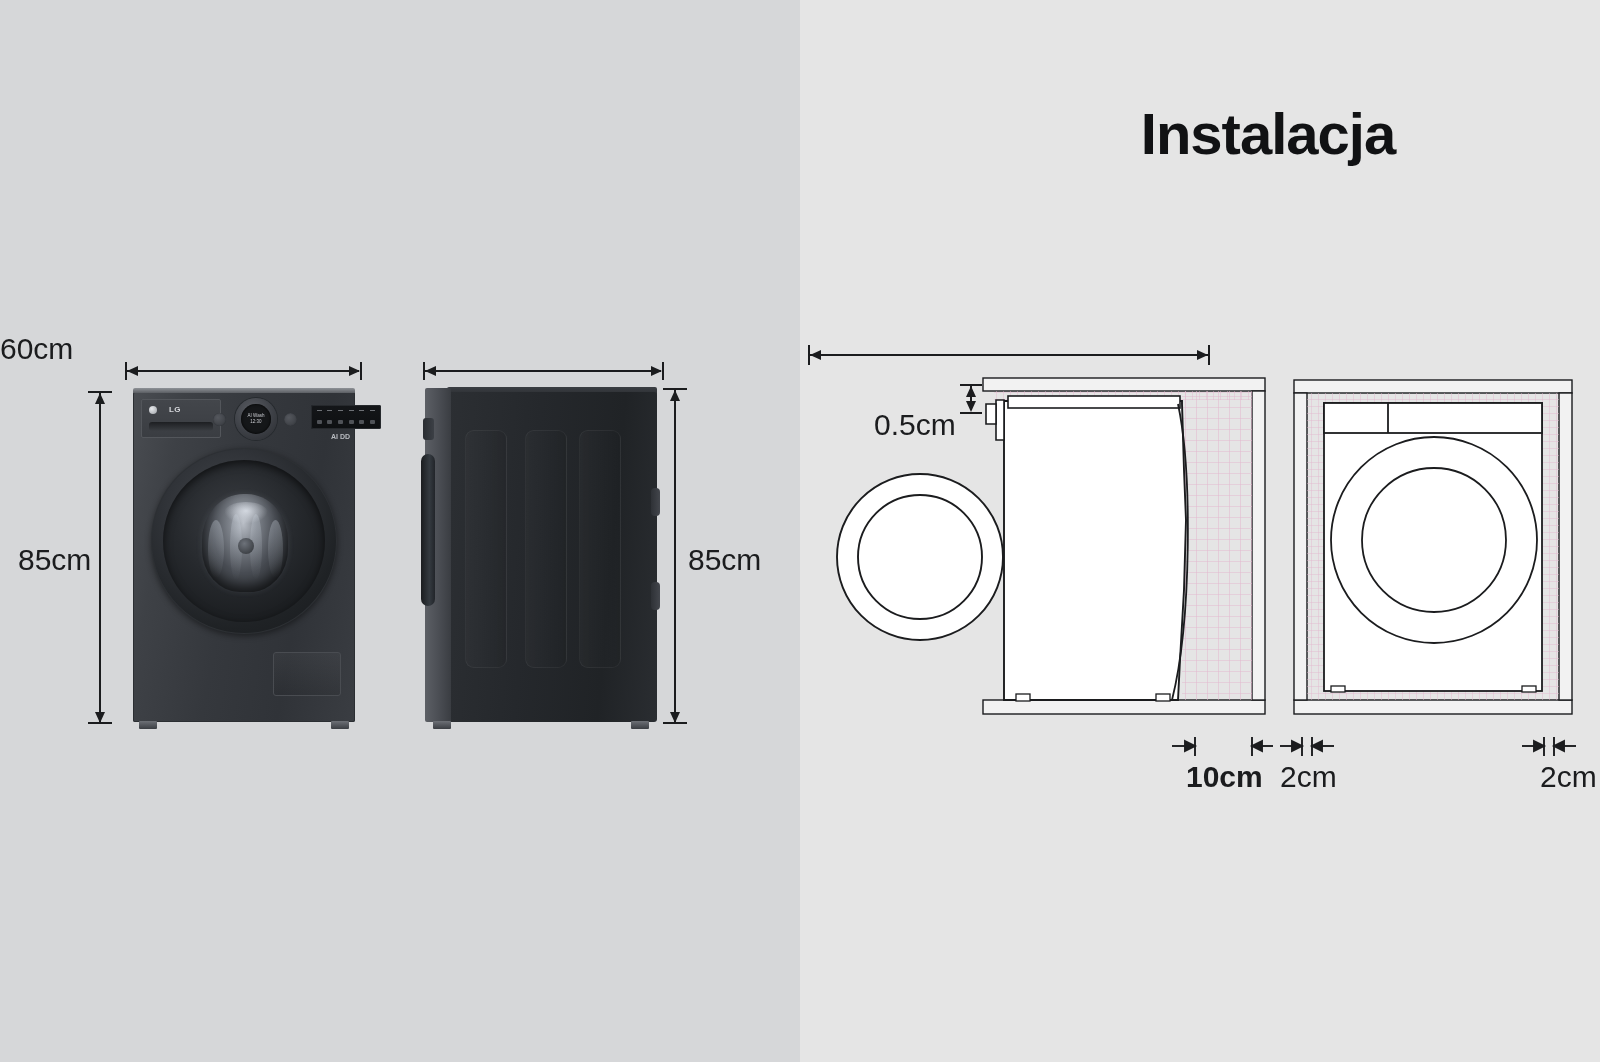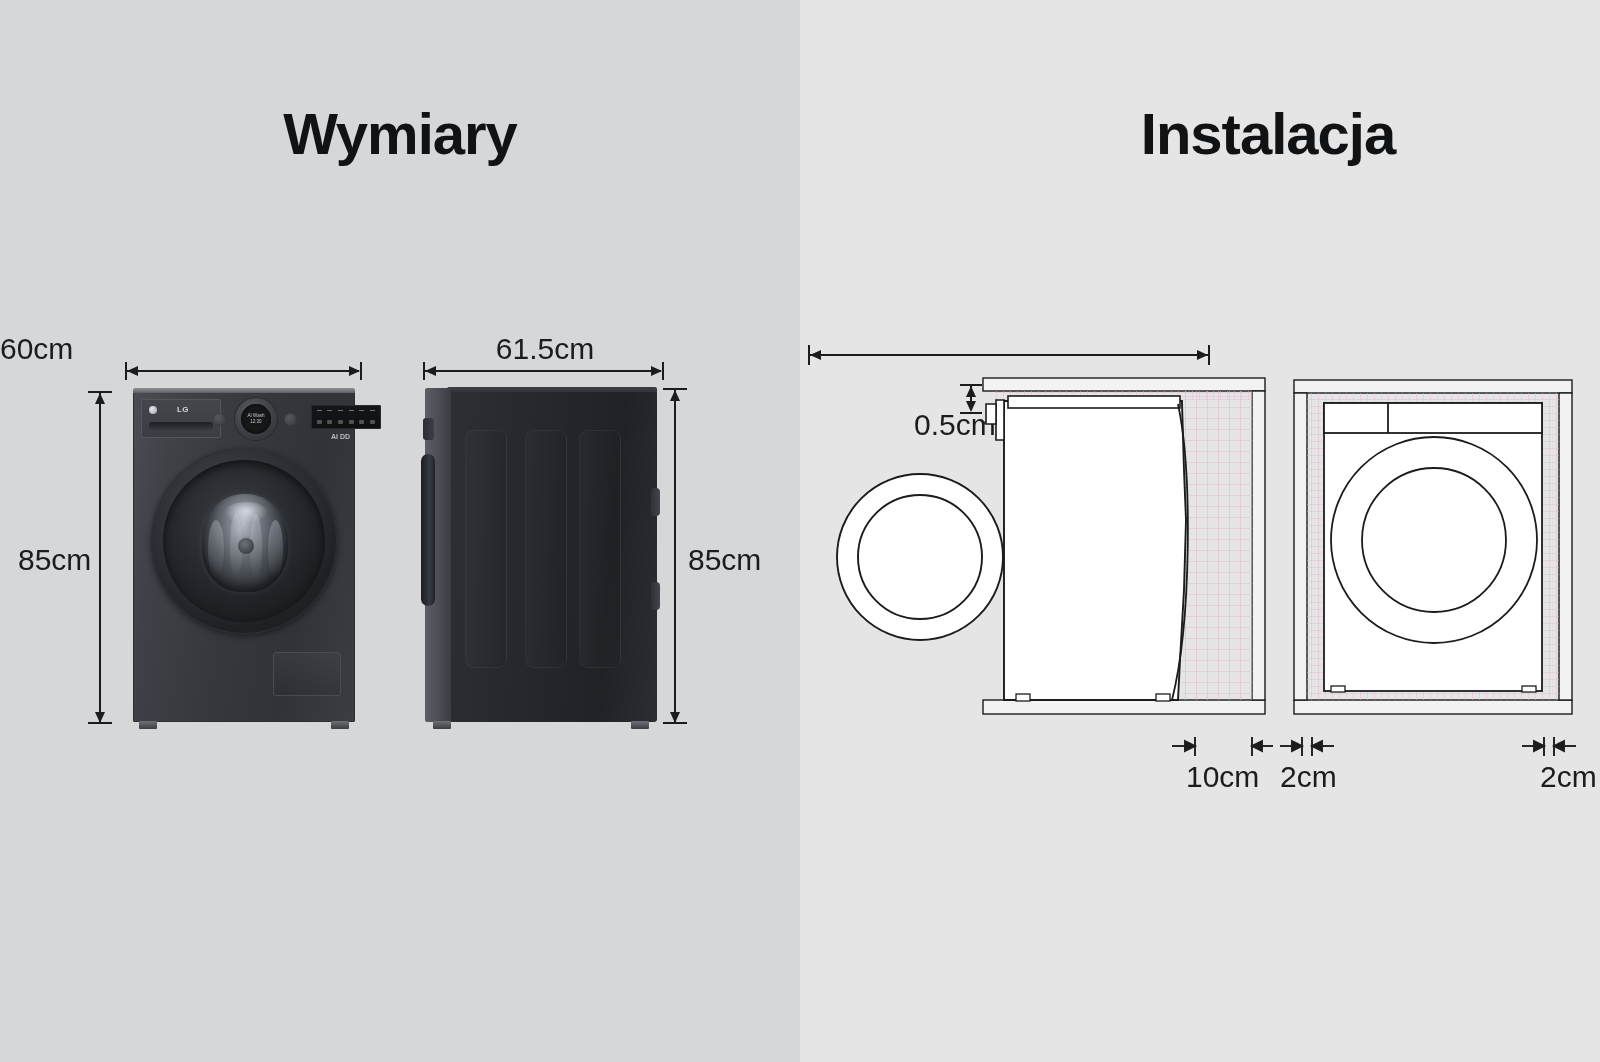--- a/index.html
+++ b/index.html
@@ -61,21 +61,21 @@
     background: linear-gradient(180deg,#43464b,#3a3d42);
     border: 1px solid #53565b; border-radius: 2px;
   }
   .wf-dispenser-handle {
     position: absolute; left: 7px; top: 22px; width: 64px; height: 9px;
     background: linear-gradient(180deg,#1d1f22,#3b3e43);
     border-radius: 3px;
   }
   .wf-lg {
     position:absolute; left:7px; top:5px; font-size:8px; color:#d6d8dc; font-weight:700;
-    letter-spacing:0.3px; display:flex; align-items:center; gap:20px;
+    letter-spacing:0.3px; display:flex; align-items:center; gap:12px;
   }
   .wf-lg .lg-circ {
     width:8px; height:8px; border-radius:50%;
     background: radial-gradient(circle at 35% 35%, #e7e9ec, #9ea1a6);
     display:inline-block;
   }
   .wf-dial {
     position: absolute; left: 102px; top: 6px; width: 42px; height: 42px;
     border-radius: 50%;
     background: radial-gradient(circle at 40% 32%, #5a5d63 0%, #3d4046 55%, #2a2c30 100%);
@@ -196,21 +196,20 @@
   
   .inst-svg { position: absolute; left: 0; top: 0; }
 </style>
 </head>
 <body>
 
 <div id="root">
 
   <div class="panel-left">
 
-    <div class="panel-title">Wymiary</div>
 
     <div class="dim-label" style="left:0; top:332px; width:488px; ">60cm</div>
     <div class="tick-v" style="left:125px; top:362px; height:18px;"></div>
     <div class="tick-v" style="left:360px; top:362px; height:18px;"></div>
     <div class="hline" style="left:127px; top:370px; width:232px;"></div>
     <div class="arrow-l" style="left:127px; top:366px;"></div>
     <div class="arrow-r" style="left:349px; top:366px;"></div>
 
     <div class="dim-label" style="left:18px; top:543px;">85cm</div>
     <div class="tick-h" style="left:88px; top:391px; width:24px;"></div>
@@ -283,21 +282,20 @@
             <div class="wf-glass-hub"></div>
           </div>
         </div>
       </div>
 
       <div class="wf-drawer"></div>
       <div class="foot l"></div>
       <div class="foot r"></div>
     </div>
 
-    <div class="dim-label" style="left:400px; top:332px; width:290px; text-align:center;">61.5cm</div>
     <div class="tick-v" style="left:423px; top:362px; height:18px;"></div>
     <div class="tick-v" style="left:662px; top:362px; height:18px;"></div>
     <div class="hline" style="left:425px; top:370px; width:236px;"></div>
     <div class="arrow-l" style="left:425px; top:366px;"></div>
     <div class="arrow-r" style="left:651px; top:366px;"></div>
 
     <div class="dim-label" style="left:688px; top:543px;">85cm</div>
     <div class="tick-h" style="left:663px; top:388px; width:24px;"></div>
     <div class="tick-h" style="left:663px; top:722px; width:24px;"></div>
     <div class="vline" style="left:674px; top:390px; height:332px;"></div>
@@ -326,21 +324,21 @@
   <div class="panel-right">
 
     <div class="panel-title">Instalacja</div>
 
     <div class="tick-v" style="left:8px; top:345px; height:20px;"></div>
     <div class="tick-v" style="left:408px; top:345px; height:20px;"></div>
     <div class="hline" style="left:10px; top:354px; width:398px;"></div>
     <div class="arrow-l" style="left:10px; top:350px;"></div>
     <div class="arrow-r" style="left:397px; top:350px;"></div>
 
-    <div class="dim-label" style="left:74px; top:408px;margin-left:40px;">0.5cm</div>
+    <div class="dim-label" style="left:74px; top:408px;">0.5cm</div>
     <div class="tick-h" style="left:160px; top:384px; width:22px;"></div>
     <div class="tick-h" style="left:160px; top:412px; width:22px;"></div>
     <div class="arrow-u" style="left:166px; top:386px;"></div>
     <div class="arrow-d" style="left:166px; top:401px;"></div>
     <div class="vline" style="left:170px; top:386px; height:24px;"></div>
 
     <svg class="inst-svg" width="800" height="1062" viewBox="0 0 800 1062">
       <defs>
         <pattern id="grid" width="11" height="11" patternUnits="userSpaceOnUse">
           <path d="M 11 0 L 0 0 0 11" fill="none" stroke="#e3b9cf" stroke-width="1.1"></path>
@@ -437,19 +435,19 @@
 
         <line x1="722" y1="746" x2="734" y2="746"></line>
         <polygon points="734,741 744,746 734,751"></polygon>
         <line x1="744" y1="737" x2="744" y2="756"></line>
         <line x1="754" y1="737" x2="754" y2="756"></line>
         <polygon points="764,741 754,746 764,751"></polygon>
         <line x1="764" y1="746" x2="776" y2="746"></line>
       </g>
     </svg>
 
-    <div class="dim-label" style="left:386px; top:760px;">10cm</div>
+    <div class="dim-label" style="left:386px; top:760px;font-weight:bold;">10cm</div>
     <div class="dim-label" style="left:480px; top:760px;">2cm</div>
     <div class="dim-label" style="left:740px; top:760px;">2cm</div>
 
   </div>
 
 </div>
 
 </body></html>

